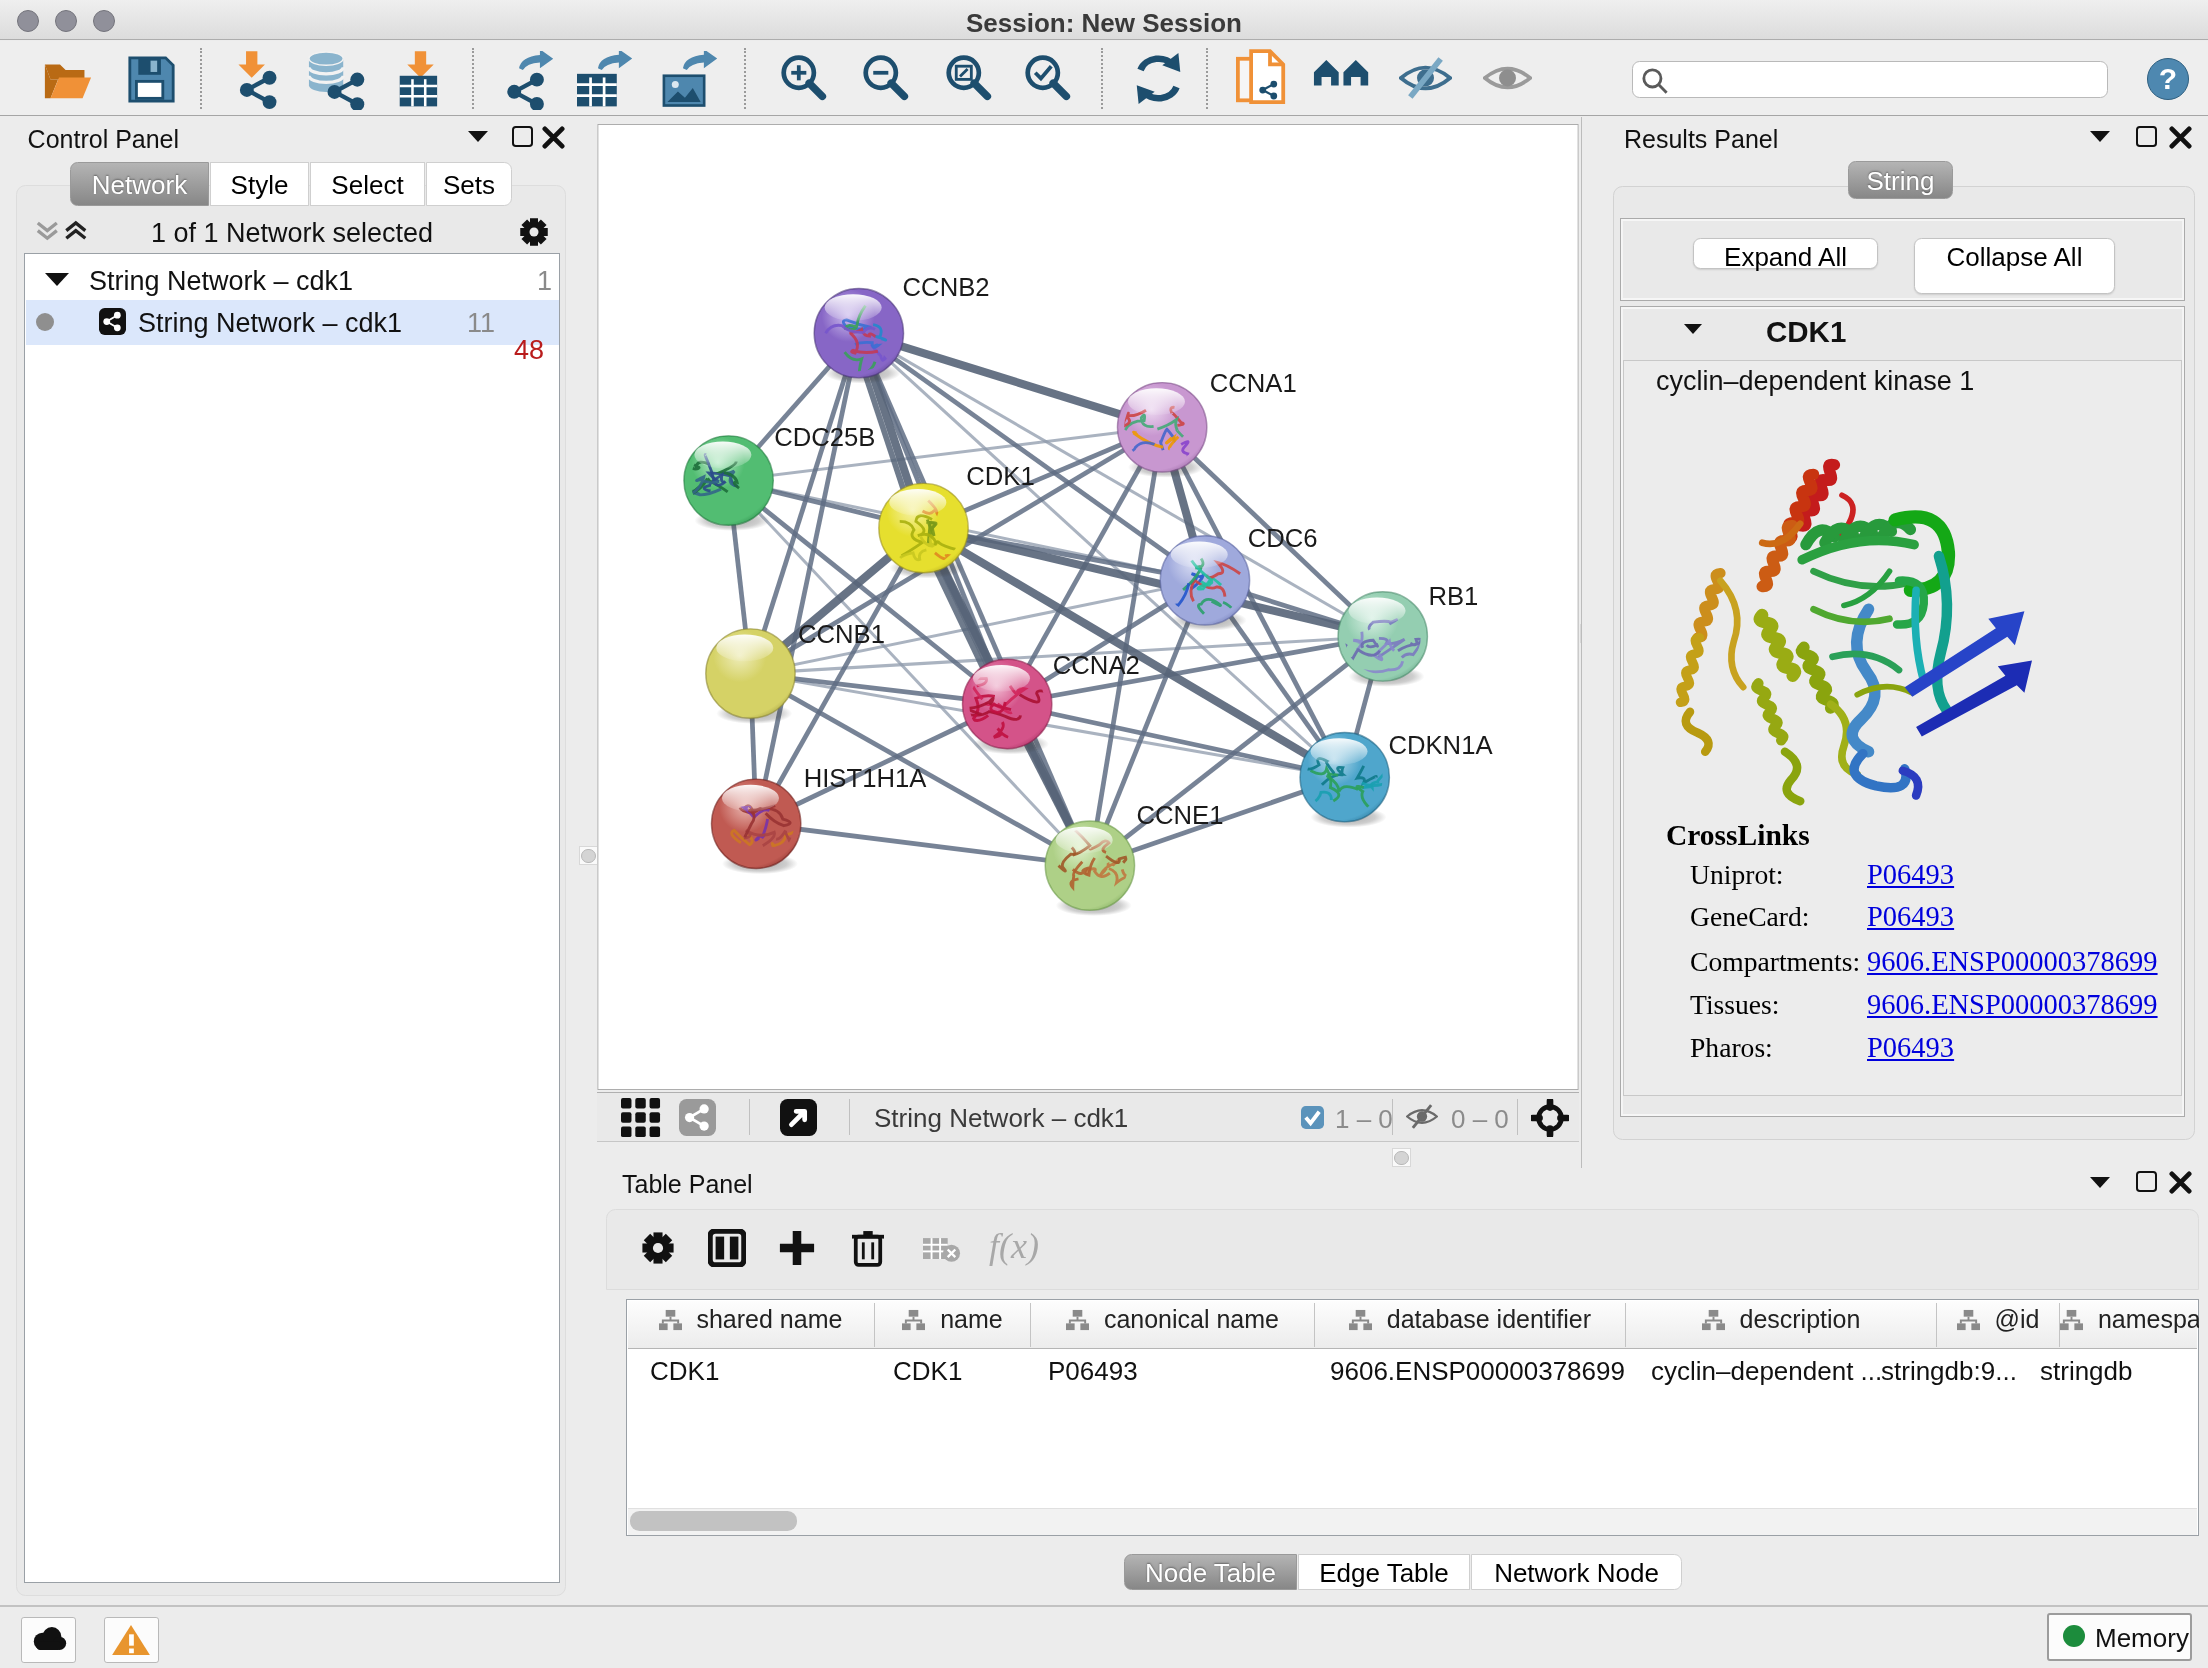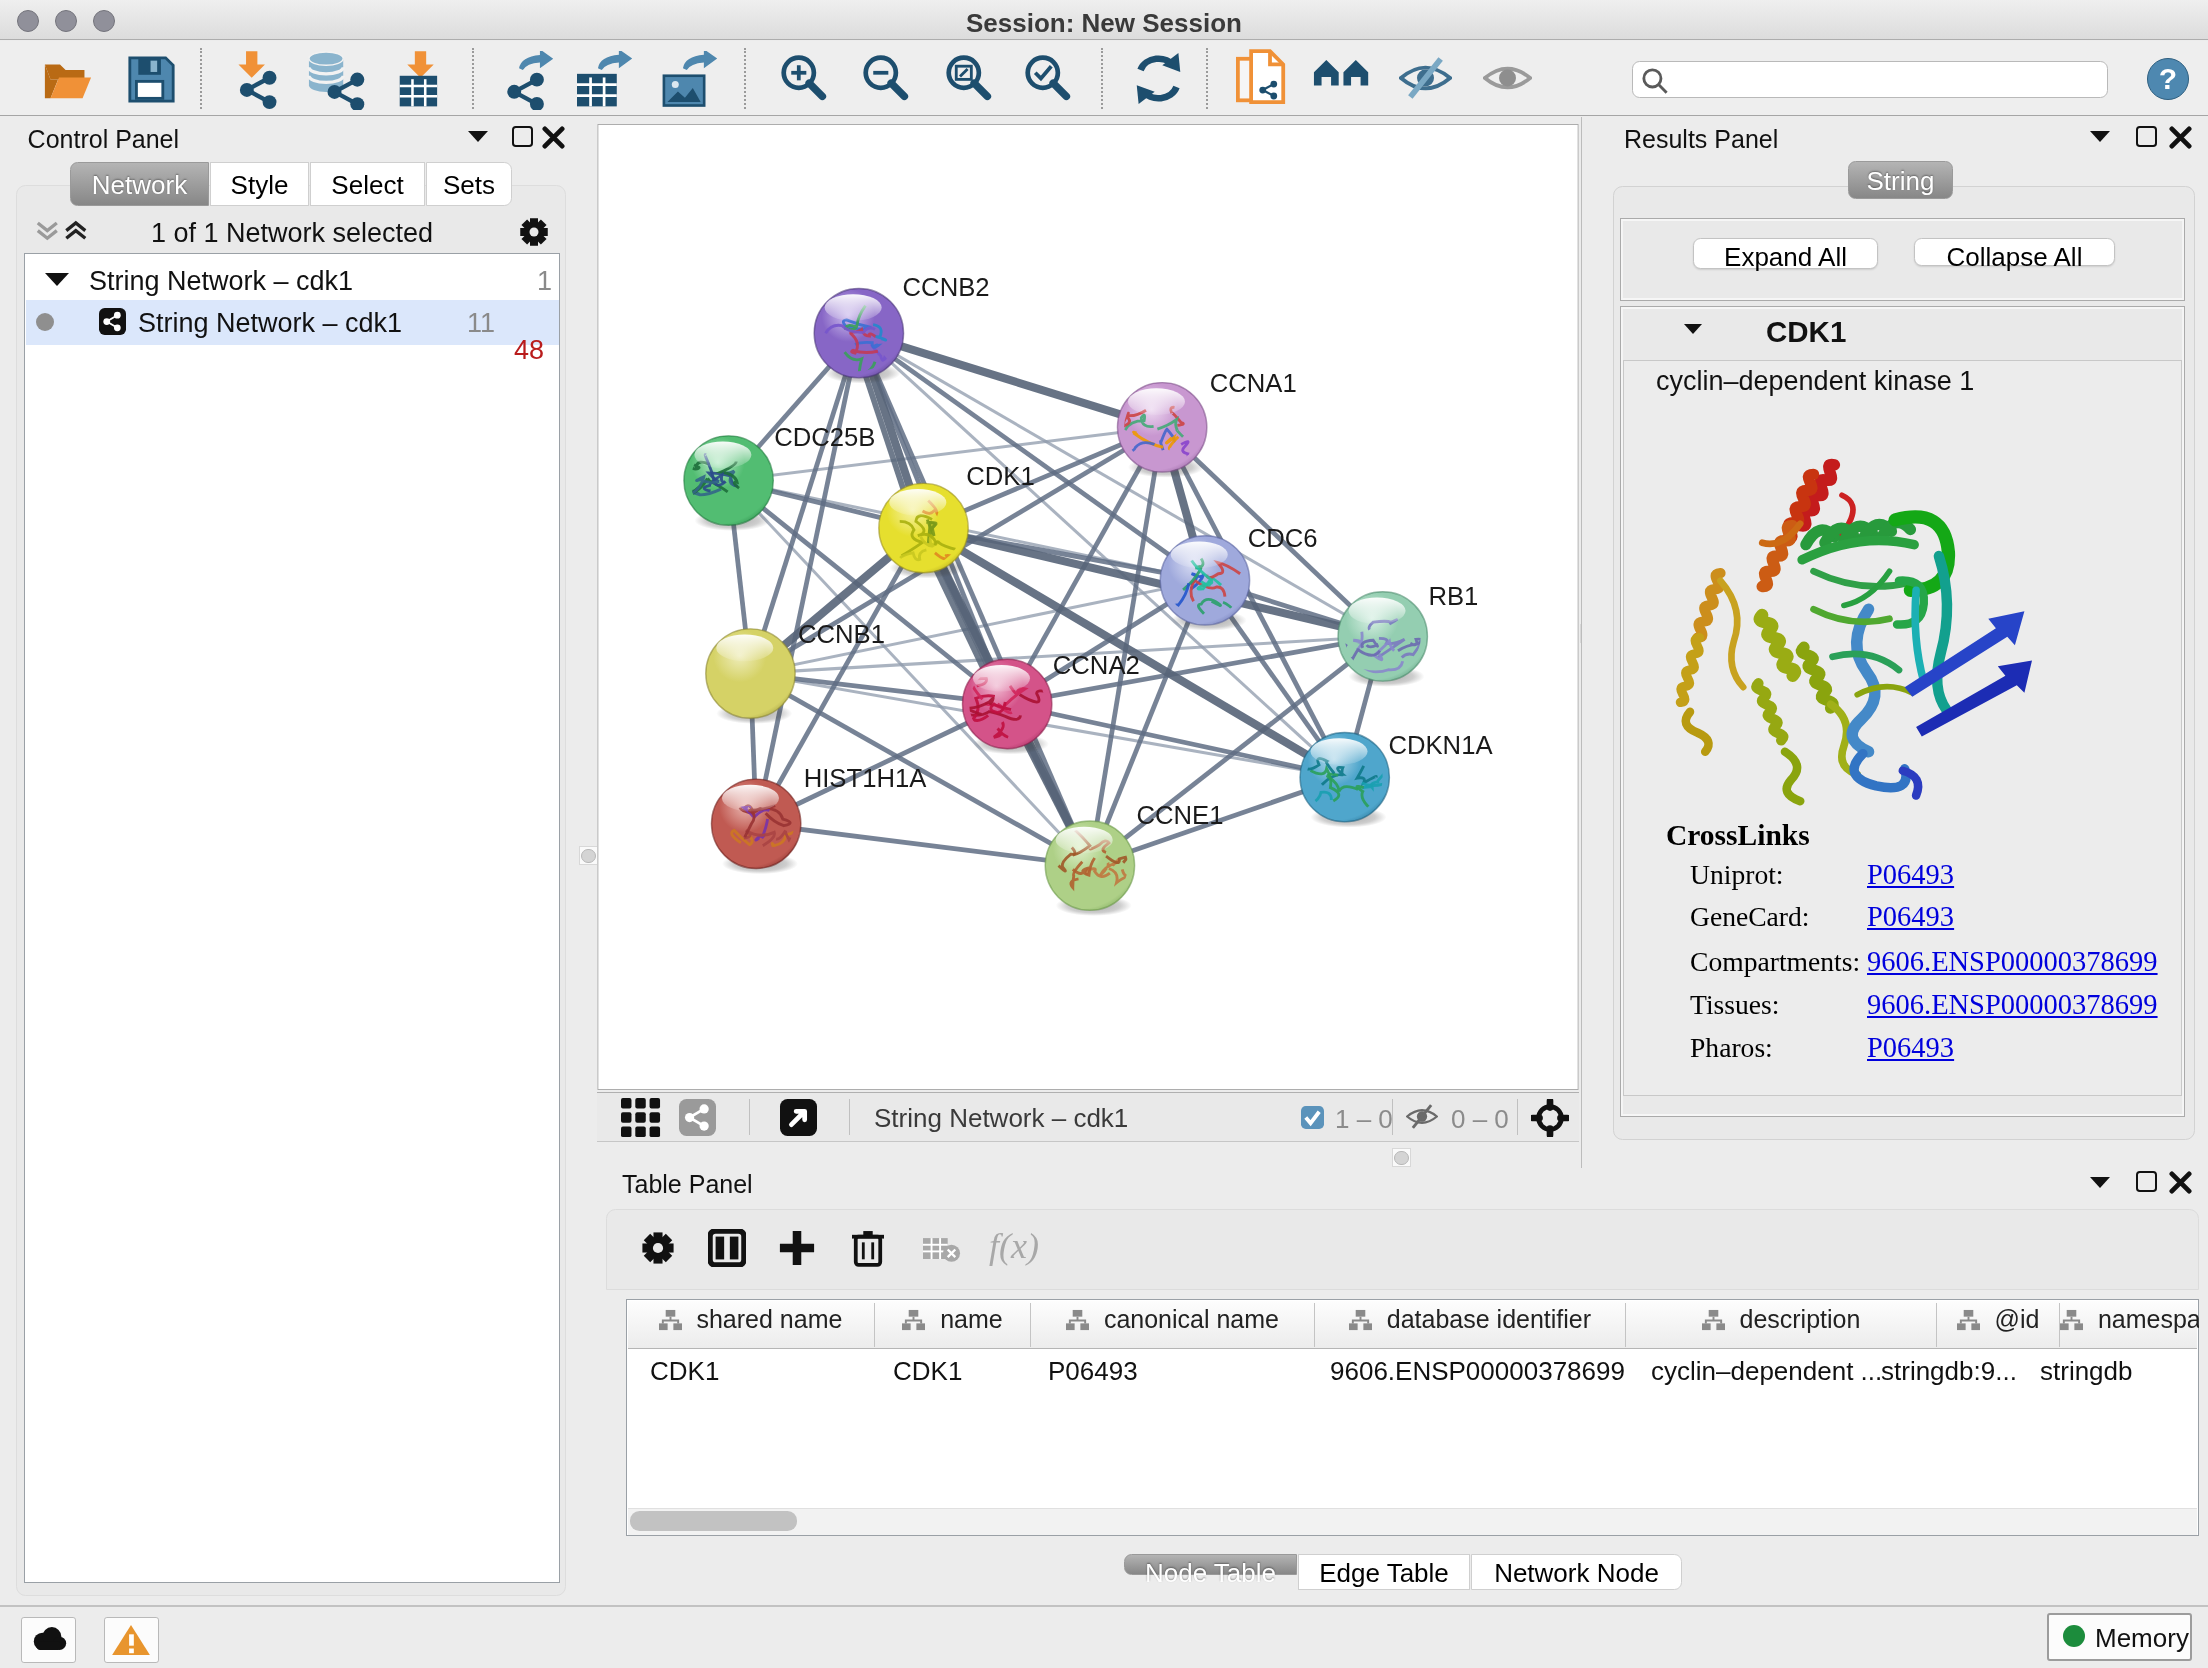--- a/index.html
+++ b/index.html
@@ -620,21 +620,21 @@
 <div class="abs ptri" style="left:2090px;top:131px;"></div>
 <div class="abs psq" style="left:2136px;top:126px;"></div>
 <svg class="abs" style="left:2169px;top:126px" width="23" height="23" viewBox="0 0 24 24">
     <path d="M3 3 L21 21 M21 3 L3 21" stroke="#111" stroke-width="5" stroke-linecap="round"></path>
   </svg>
 <div class="abs" style="left:1613px;top:186px;width:582px;height:954px;background:#e9e9e9;border:1px solid #d2d2d2;border-radius:9.5px;"></div>
 <div class="abs tabsel tab" style="left:1848px;top:161px;width:105px;height:38px;line-height:38px;border-radius:7.6px;">String</div>
 
 <div class="abs" style="left:1620px;top:218px;width:565px;height:83px;border:1.9px solid #aaaaaa;box-shadow:inset 0 0 0 1.9px #f6f6f6;"></div>
 <div class="abs btn" style="left:1693px;top:238px;width:185px;height:31px;line-height:36px;">Expand All</div>
-<div class="abs btn" style="left:1914px;top:238px;width:201px;height:28px;line-height:36px;">Collapse All</div>
+<div class="abs btn" style="left:1914px;top:238px;width:201px;height:56px;line-height:36px;">Collapse All</div>
 
 <div class="abs" style="left:1620px;top:306px;width:565px;height:811px;border:1.9px solid #aaaaaa;box-shadow:inset 0 0 0 1.9px #f6f6f6;background:#e9e9e9;"></div>
 <div class="abs ptri" style="left:1684px;top:324px;border-left-width:9.5px;border-right-width:9.5px;border-top-width:10.5px;"></div>
 <div class="abs" style="left:1766px;top:315px;font-size:29.5px;font-weight:bold;color:#111;">CDK1</div>
 <div class="abs" style="left:1623px;top:360px;width:559px;height:736px;background:#ececec;border:1px solid #c8c8c8;"></div>
 <div class="abs" style="left:1656px;top:366px;font-size:27px;color:#111;">cyclin–dependent kinase 1</div>
 <svg class="abs" style="left:1671px;top:457px" width="361" height="352" viewBox="0 0 380 370">
     <path d="M172 8 C156 5 179 27 163 24 C147 21 170 43 154 40 C138 37 161 59 145 56 C129 53 152 75 136 72" fill="none" stroke="#c41c1c" stroke-width="12" stroke-linecap="round"></path>
     <path d="M150 18 C135 18 158 35 143 35 C128 35 151 52 136 52 C121 52 144 69 129 69 C114 69 137 86 122 86" fill="none" stroke="#c83410" stroke-width="12" stroke-linecap="round"></path>
     <path d="M128 72 C113 71 135 89 120 88 C105 87 127 105 112 104 C97 103 119 121 104 120 C89 119 111 137 96 136" fill="none" stroke="#cc5c14" stroke-width="12" stroke-linecap="round"></path>
@@ -784,21 +784,21 @@
 <div class="abs" style="left:893px;top:1356px;font-size:26px;color:#111;">CDK1</div>
 <div class="abs" style="left:1048px;top:1356px;font-size:26px;color:#111;">P06493</div>
 <div class="abs" style="left:1330px;top:1356px;font-size:26px;color:#111;">9606.ENSP00000378699</div>
 <div class="abs" style="left:1641px;top:1356px;font-size:26px;color:#111;margin-left:10px;">cyclin–dependent ...</div>
 <div class="abs" style="left:1881px;top:1356px;font-size:26px;color:#111;">stringdb:9...</div>
 <div class="abs" style="left:2040px;top:1356px;font-size:26px;color:#111;">stringdb</div>
 
 <div class="abs" style="left:628px;top:1508px;width:1569px;height:27px;background:#f2f2f2;border-top:1px solid #e0e0e0;"></div>
 <div class="abs" style="left:630px;top:1511px;width:167px;height:20px;background:#c2c2c2;border-radius:9.5px;"></div>
 
-<div class="abs tab tabsel" style="left:1124px;top:1554px;width:173px;height:21px;line-height:36px;border-radius:7.6px 0 0 7.6px;">Node Table</div>
+<div class="abs tab tabsel" style="left:1124px;top:1554px;width:173px;height:36px;line-height:36px;border-radius:7.6px 0 0 7.6px;">Node Table</div>
 <div class="abs tab" style="left:1298px;top:1554px;width:172px;height:36px;line-height:36px;">Edge Table</div>
 <div class="abs tab" style="left:1471px;top:1554px;width:211px;height:36px;line-height:36px;border-radius:0 7.6px 7.6px 0;">Network Node</div>
 
 <div class="abs" style="left:0;top:1605px;width:2208px;height:1.9px;background:#c2c2c2;"></div>
 <div class="abs" style="left:21px;top:1617px;width:55px;height:46px;background:#fcfcfc;border:1.9px solid #b9b9b9;border-radius:2.9px;"></div>
 <svg class="abs" style="left:28.5px;top:1626px" width="40" height="27" viewBox="0 0 42 28">
     <circle cx="14" cy="16" r="9" fill="#111"></circle>
     <circle cx="24" cy="11" r="10" fill="#111"></circle>
     <circle cx="32" cy="18" r="7" fill="#111"></circle>
     <rect x="8" y="16" width="26" height="9" rx="4" fill="#111"></rect>

